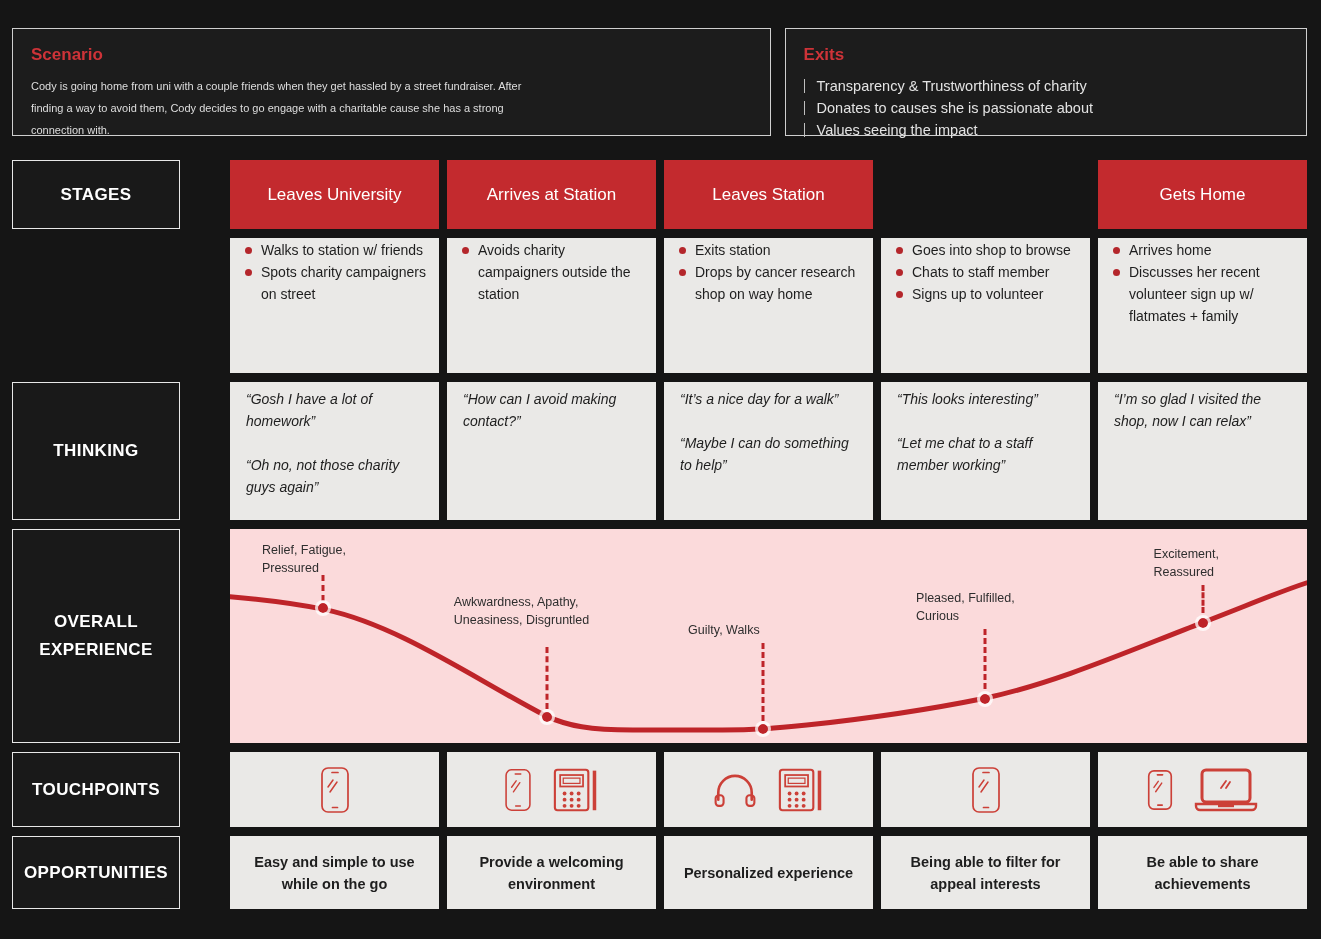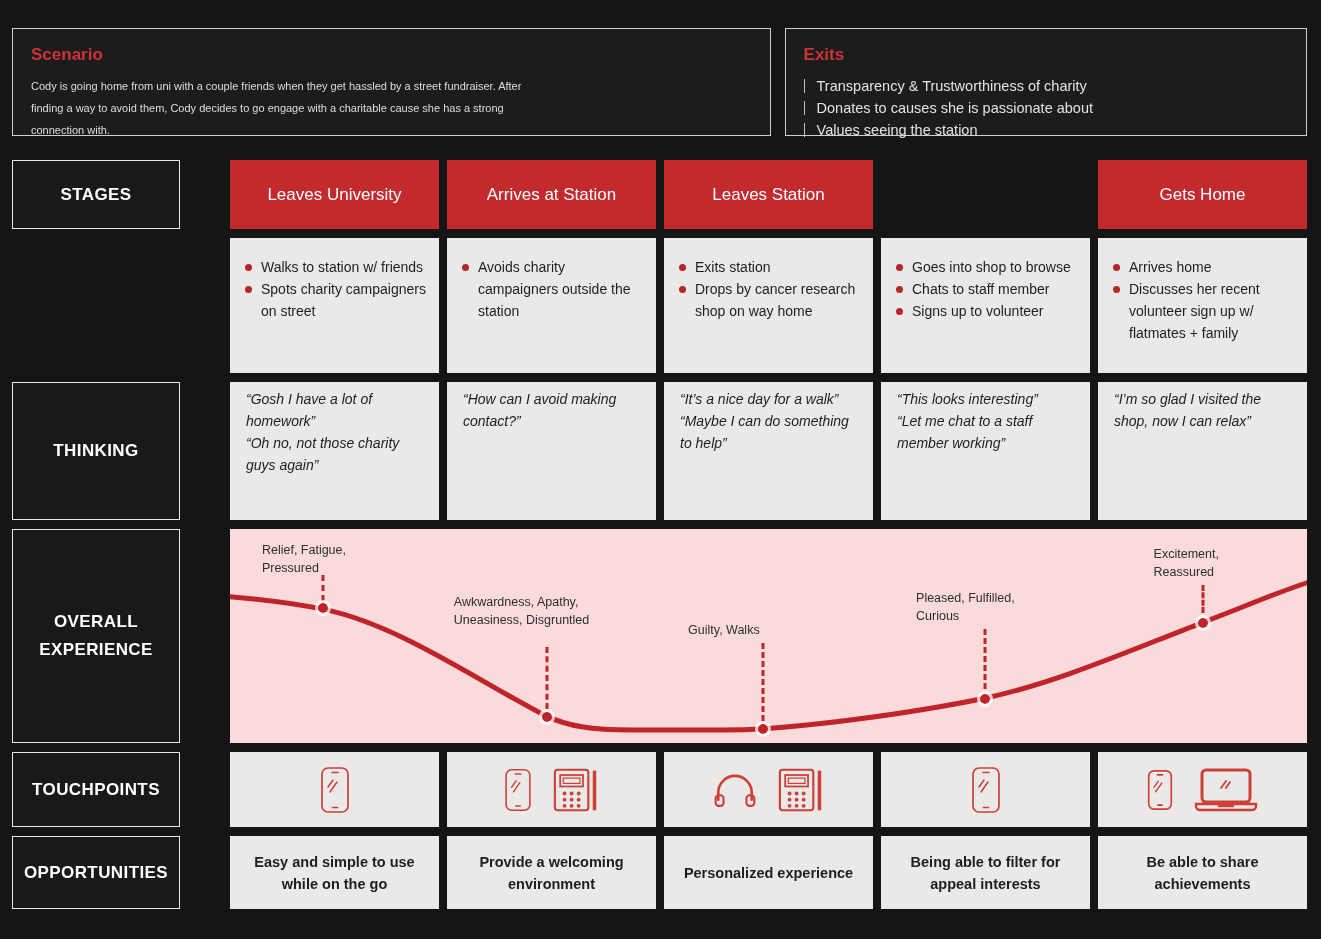--- a/index.html
+++ b/index.html
@@ -72,38 +72,38 @@
     background:var(--red);
     color:#FFFFFF;
     display:flex;align-items:center;justify-content:center;
     text-align:center;
     font-size:17px;font-weight:500;line-height:24px;
     padding:0 20px;
   }
   .cell{background:var(--cell);color:var(--ink);}
 
   
-  .actions-cell{padding:18px 12px 12px 14px;}
+  .actions-cell{padding:1px 12px 12px 14px;}
   .actions-cell ul{list-style:none;}
   .actions-cell li{
     position:relative;padding-left:17px;
     font-size:14px;line-height:22px;
   }
   .actions-cell li::before{
     content:"";position:absolute;left:1px;top:8px;
     width:7px;height:7px;border-radius:50%;
     background:#B4262B;
   }
 
   
   .thinking-cell{padding:6px 14px 14px 16px;}
   .thinking-cell p{
     font-style:italic;font-size:14px;line-height:22px;
   }
-  .thinking-cell p + p{}
+  .thinking-cell p + p{margin-top:22px;}
 
   
   .exp-band{
     grid-column:3 / 8;
     background:var(--pink);
     position:relative;
     overflow:hidden;
   }
   .exp-curve{position:absolute;inset:0;width:100%;height:100%;}
   .exp-label{
@@ -157,21 +157,21 @@
       <div class="goal-item">
         <span class="goal-bar"></span>
         <span>Transparency &amp; Trustworthiness of charity</span>
       </div>
       <div class="goal-item">
         <span class="goal-bar"></span>
         <span>Donates to causes she is passionate about</span>
       </div>
       <div class="goal-item">
         <span class="goal-bar"></span>
-        <span>Values seeing the station</span>
+        <span>Values seeing the impact</span>
       </div>
     </section>
   </div>
 
   <div class="grid">
 
     <div class="rowlabel" style="grid-row:1">STAGES</div>
     <div class="stage-head" style="grid-row:1;grid-column:3">Leaves University</div>
     <div class="stage-head" style="grid-row:1;grid-column:4">Arrives at Station</div>
     <div class="stage-head" style="grid-row:1;grid-column:5">Leaves Station</div>

